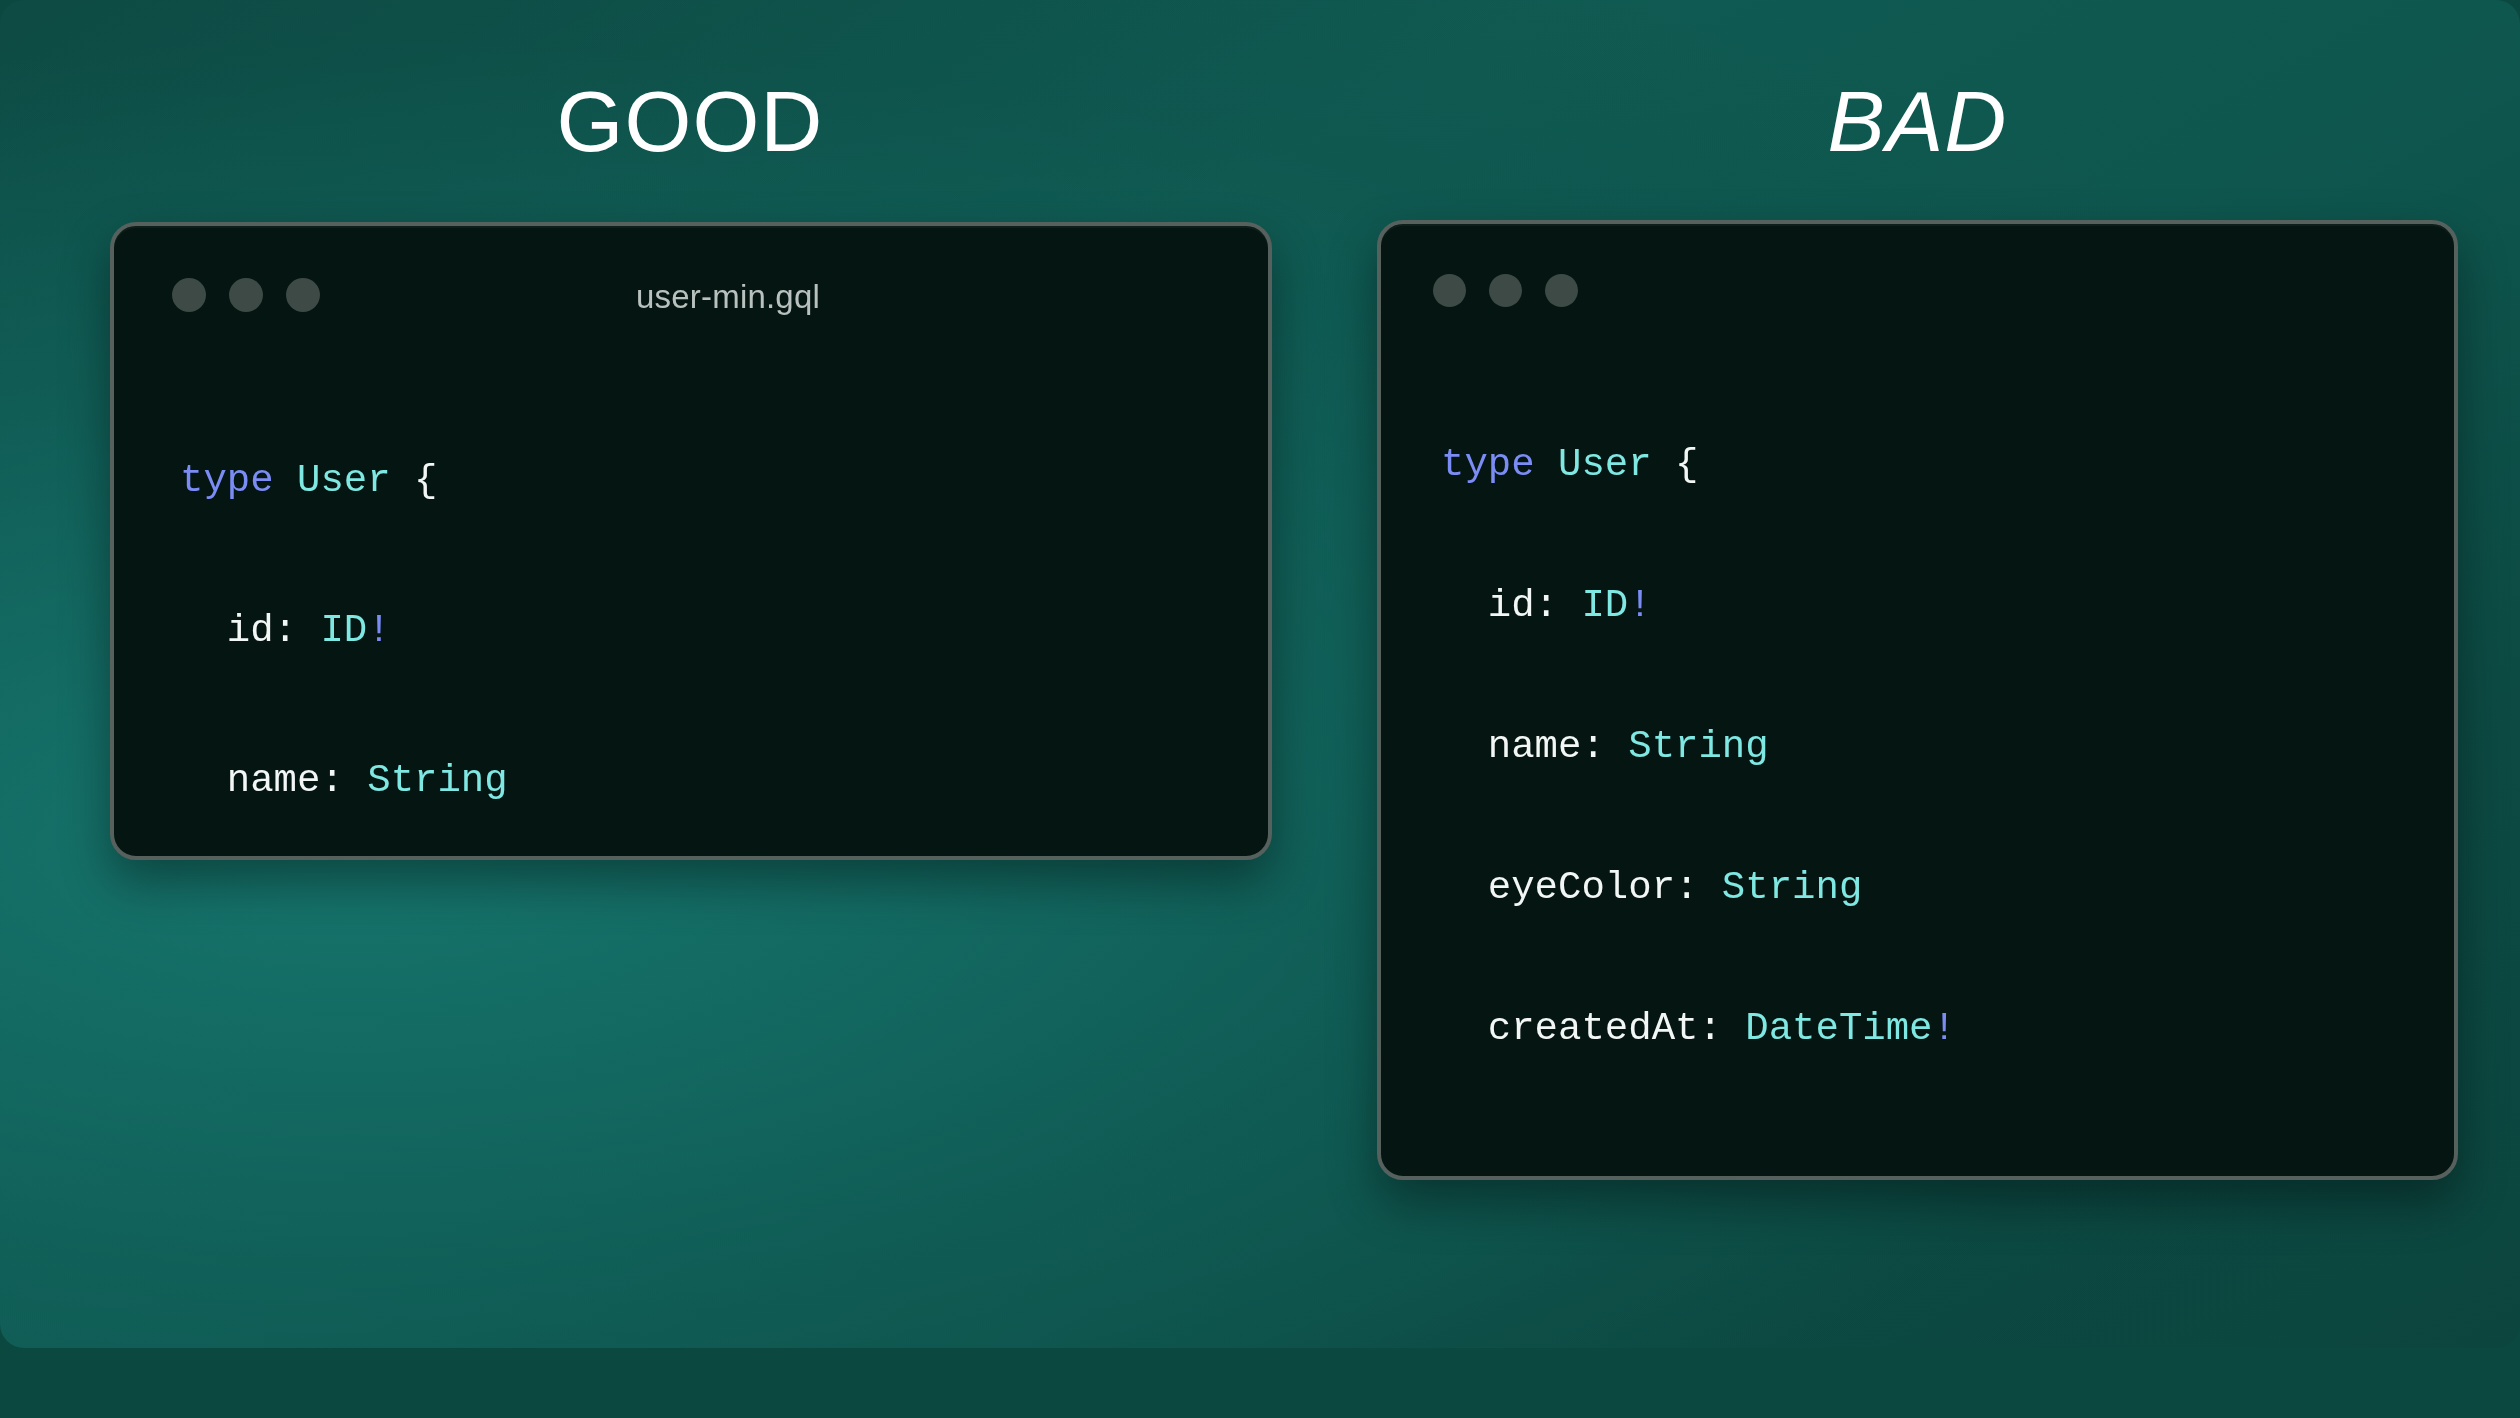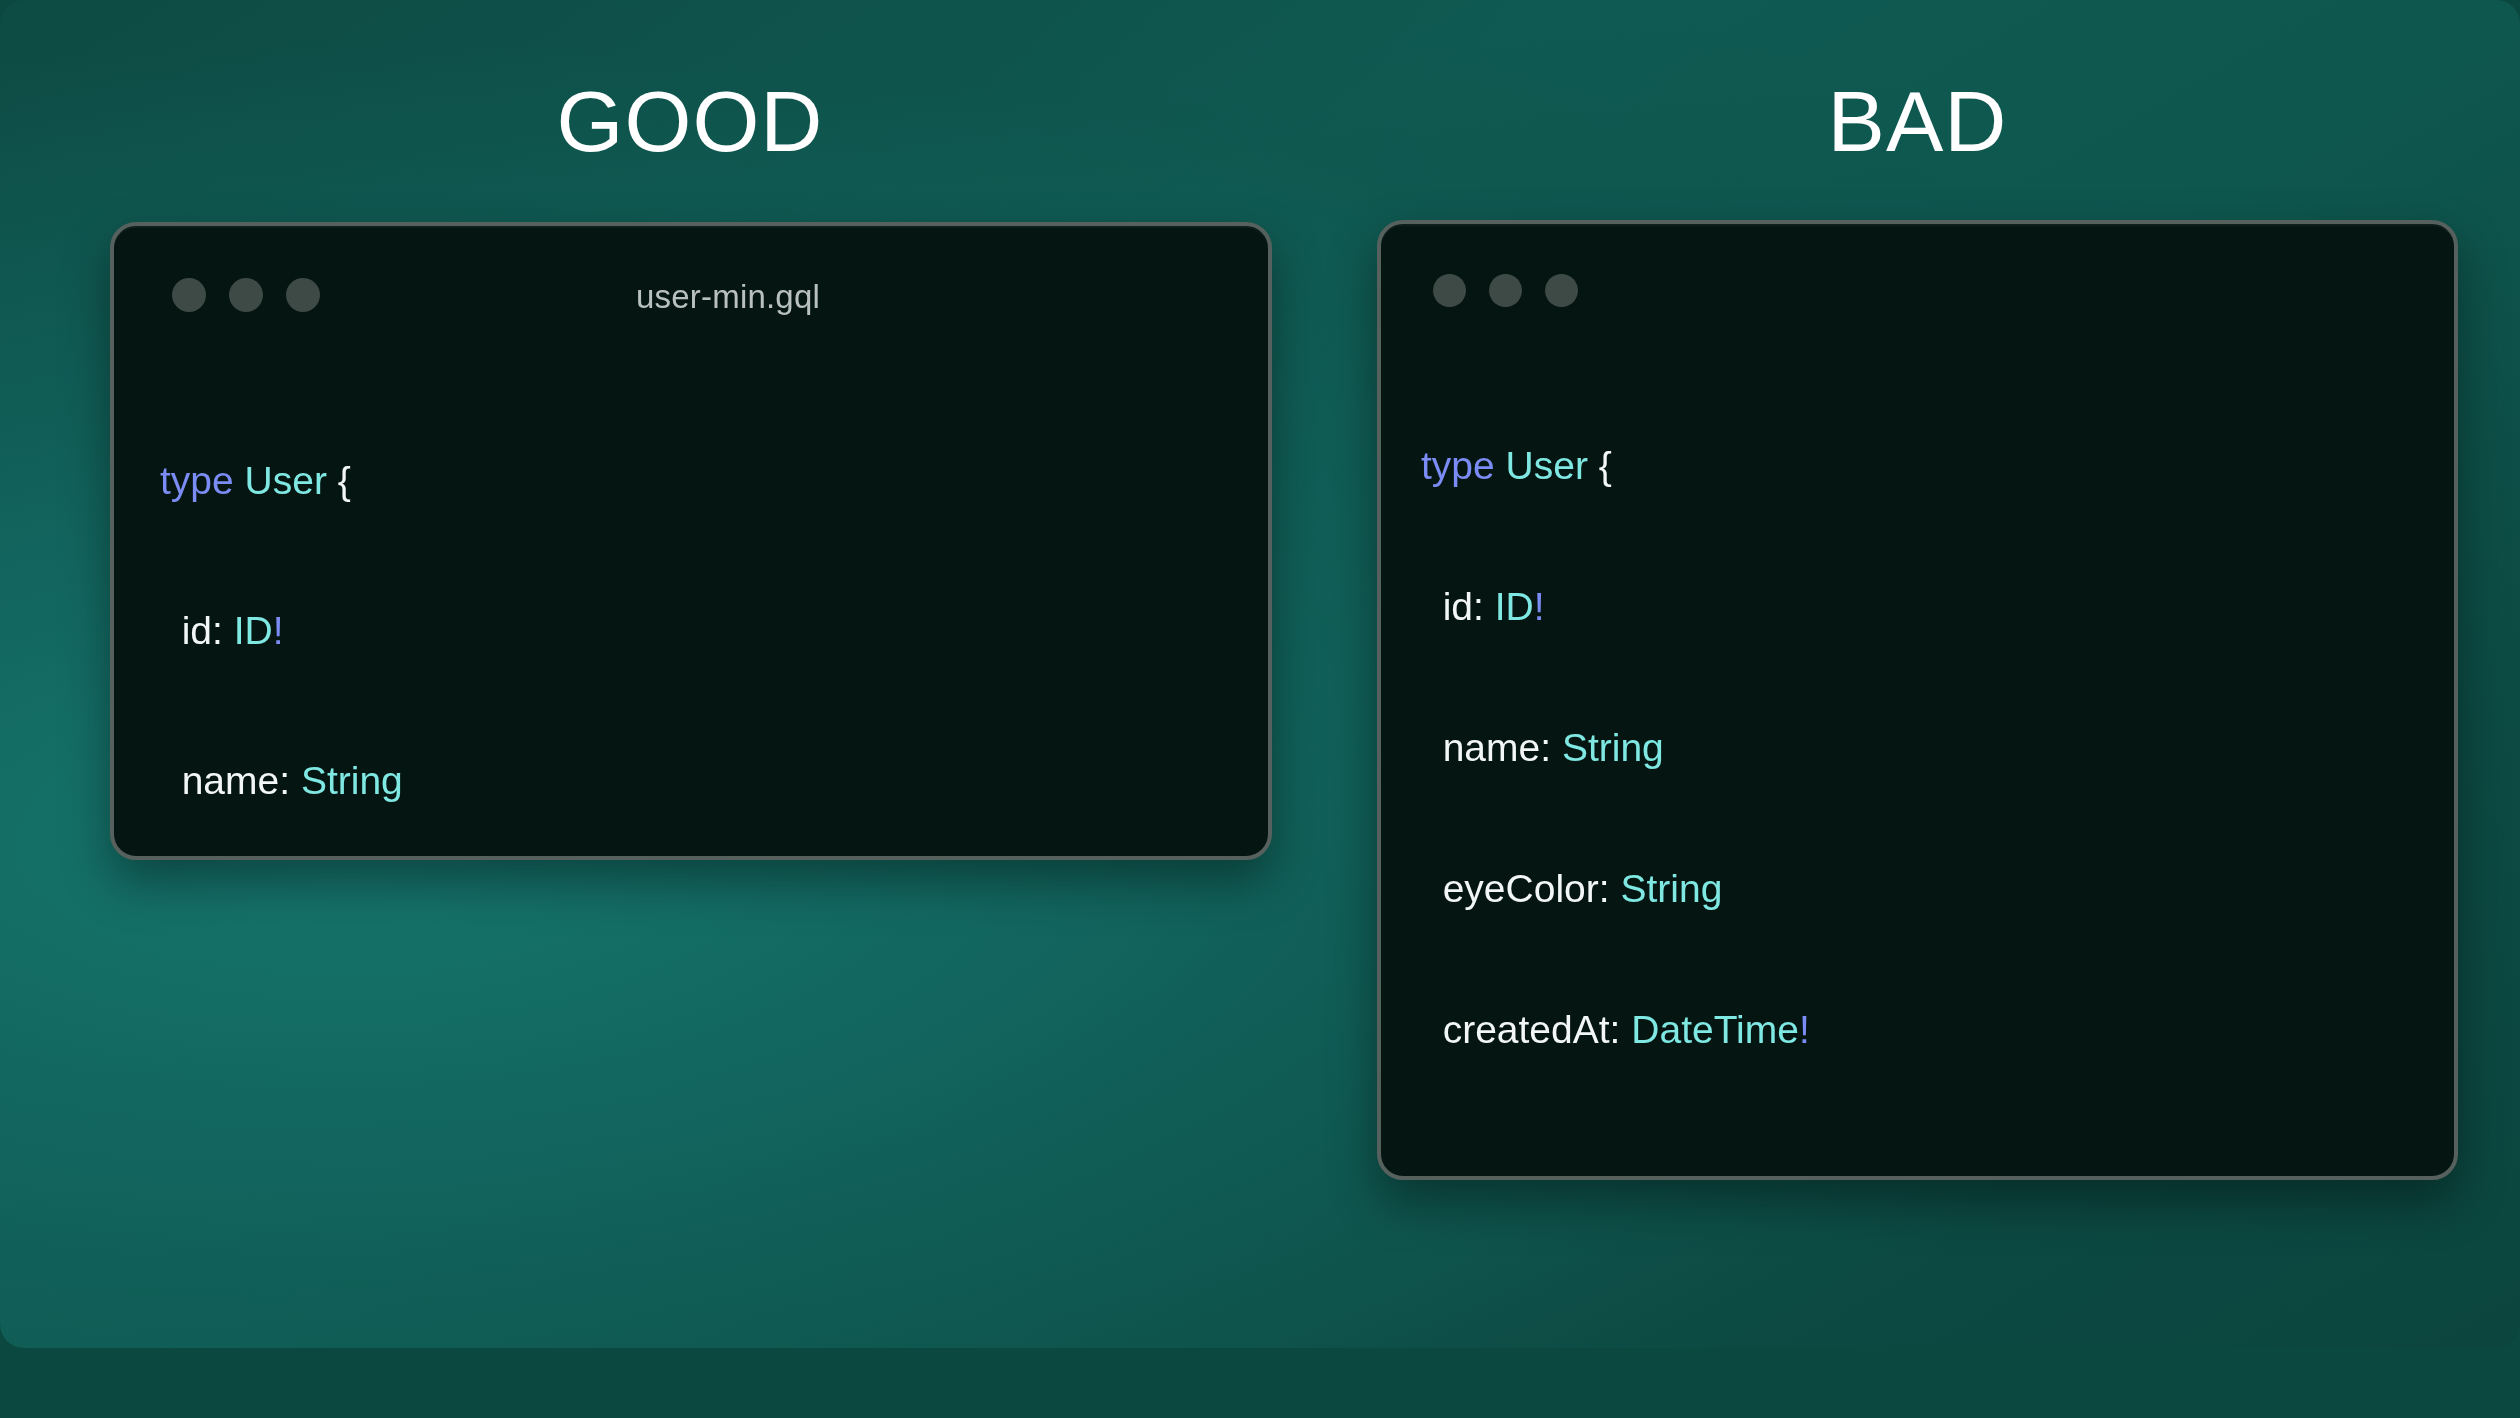--- a/index.html
+++ b/index.html
@@ -32,21 +32,21 @@
     font-family: "Liberation Sans", sans-serif;
     font-weight: 300;
     font-size: 86px;
     letter-spacing: 1px;
     line-height: 1;
     text-align: center;
     white-space: nowrap;
     user-select: none;
   }
   #heading-good { left: 0px;    top: 78px; width: 1380px; }
-  #heading-bad  { left: 1375px; top: 78px; width: 1085px; }
+  #heading-bad  { left: 1375px; top: 78px; width: 1085px; font-style: italic; }
 
   
   .code-window {
     position: absolute;
     background: #041512;
     border: 4px solid #56605c;
     border-radius: 26px;
     box-shadow:
       0 22px 48px rgba(0,0,0,0.38),
       0 2px 0 rgba(255,255,255,0.04) inset;
@@ -87,25 +87,26 @@
     font-size: 33px;
     font-weight: 400;
     letter-spacing: 0.2px;
     user-select: none;
     padding-left: 37px;
   }
   #window-good .filename { top: 52px; }
   #window-bad  .filename { top: 50px; }
 
   .code {
-    font-family: Liberation Sans, sans-serif;
+    font-family: Liberation Mono, monospace;
     font-size: 38px;
     line-height: 1.33;
     white-space: pre;
     color: #f2f6f5;
+    margin-left: 20px;
   }
   #window-good .code { padding: 22px 0 0 46px; font-size: 39px; line-height: 50px; }
   #window-bad  .code { padding: 16px 0 0 40px; font-size: 39px; line-height: 47px; }
 
   .code .ln { display: block; }
   .tok-kw    { color: #7b8cf5; }
   .tok-type  { color: #7fe8e2; }
   .tok-punct { color: #f2f6f5; }
   .tok-field { color: #f2f6f5; }
   .tok-bang  { color: #7b8cf5; }

